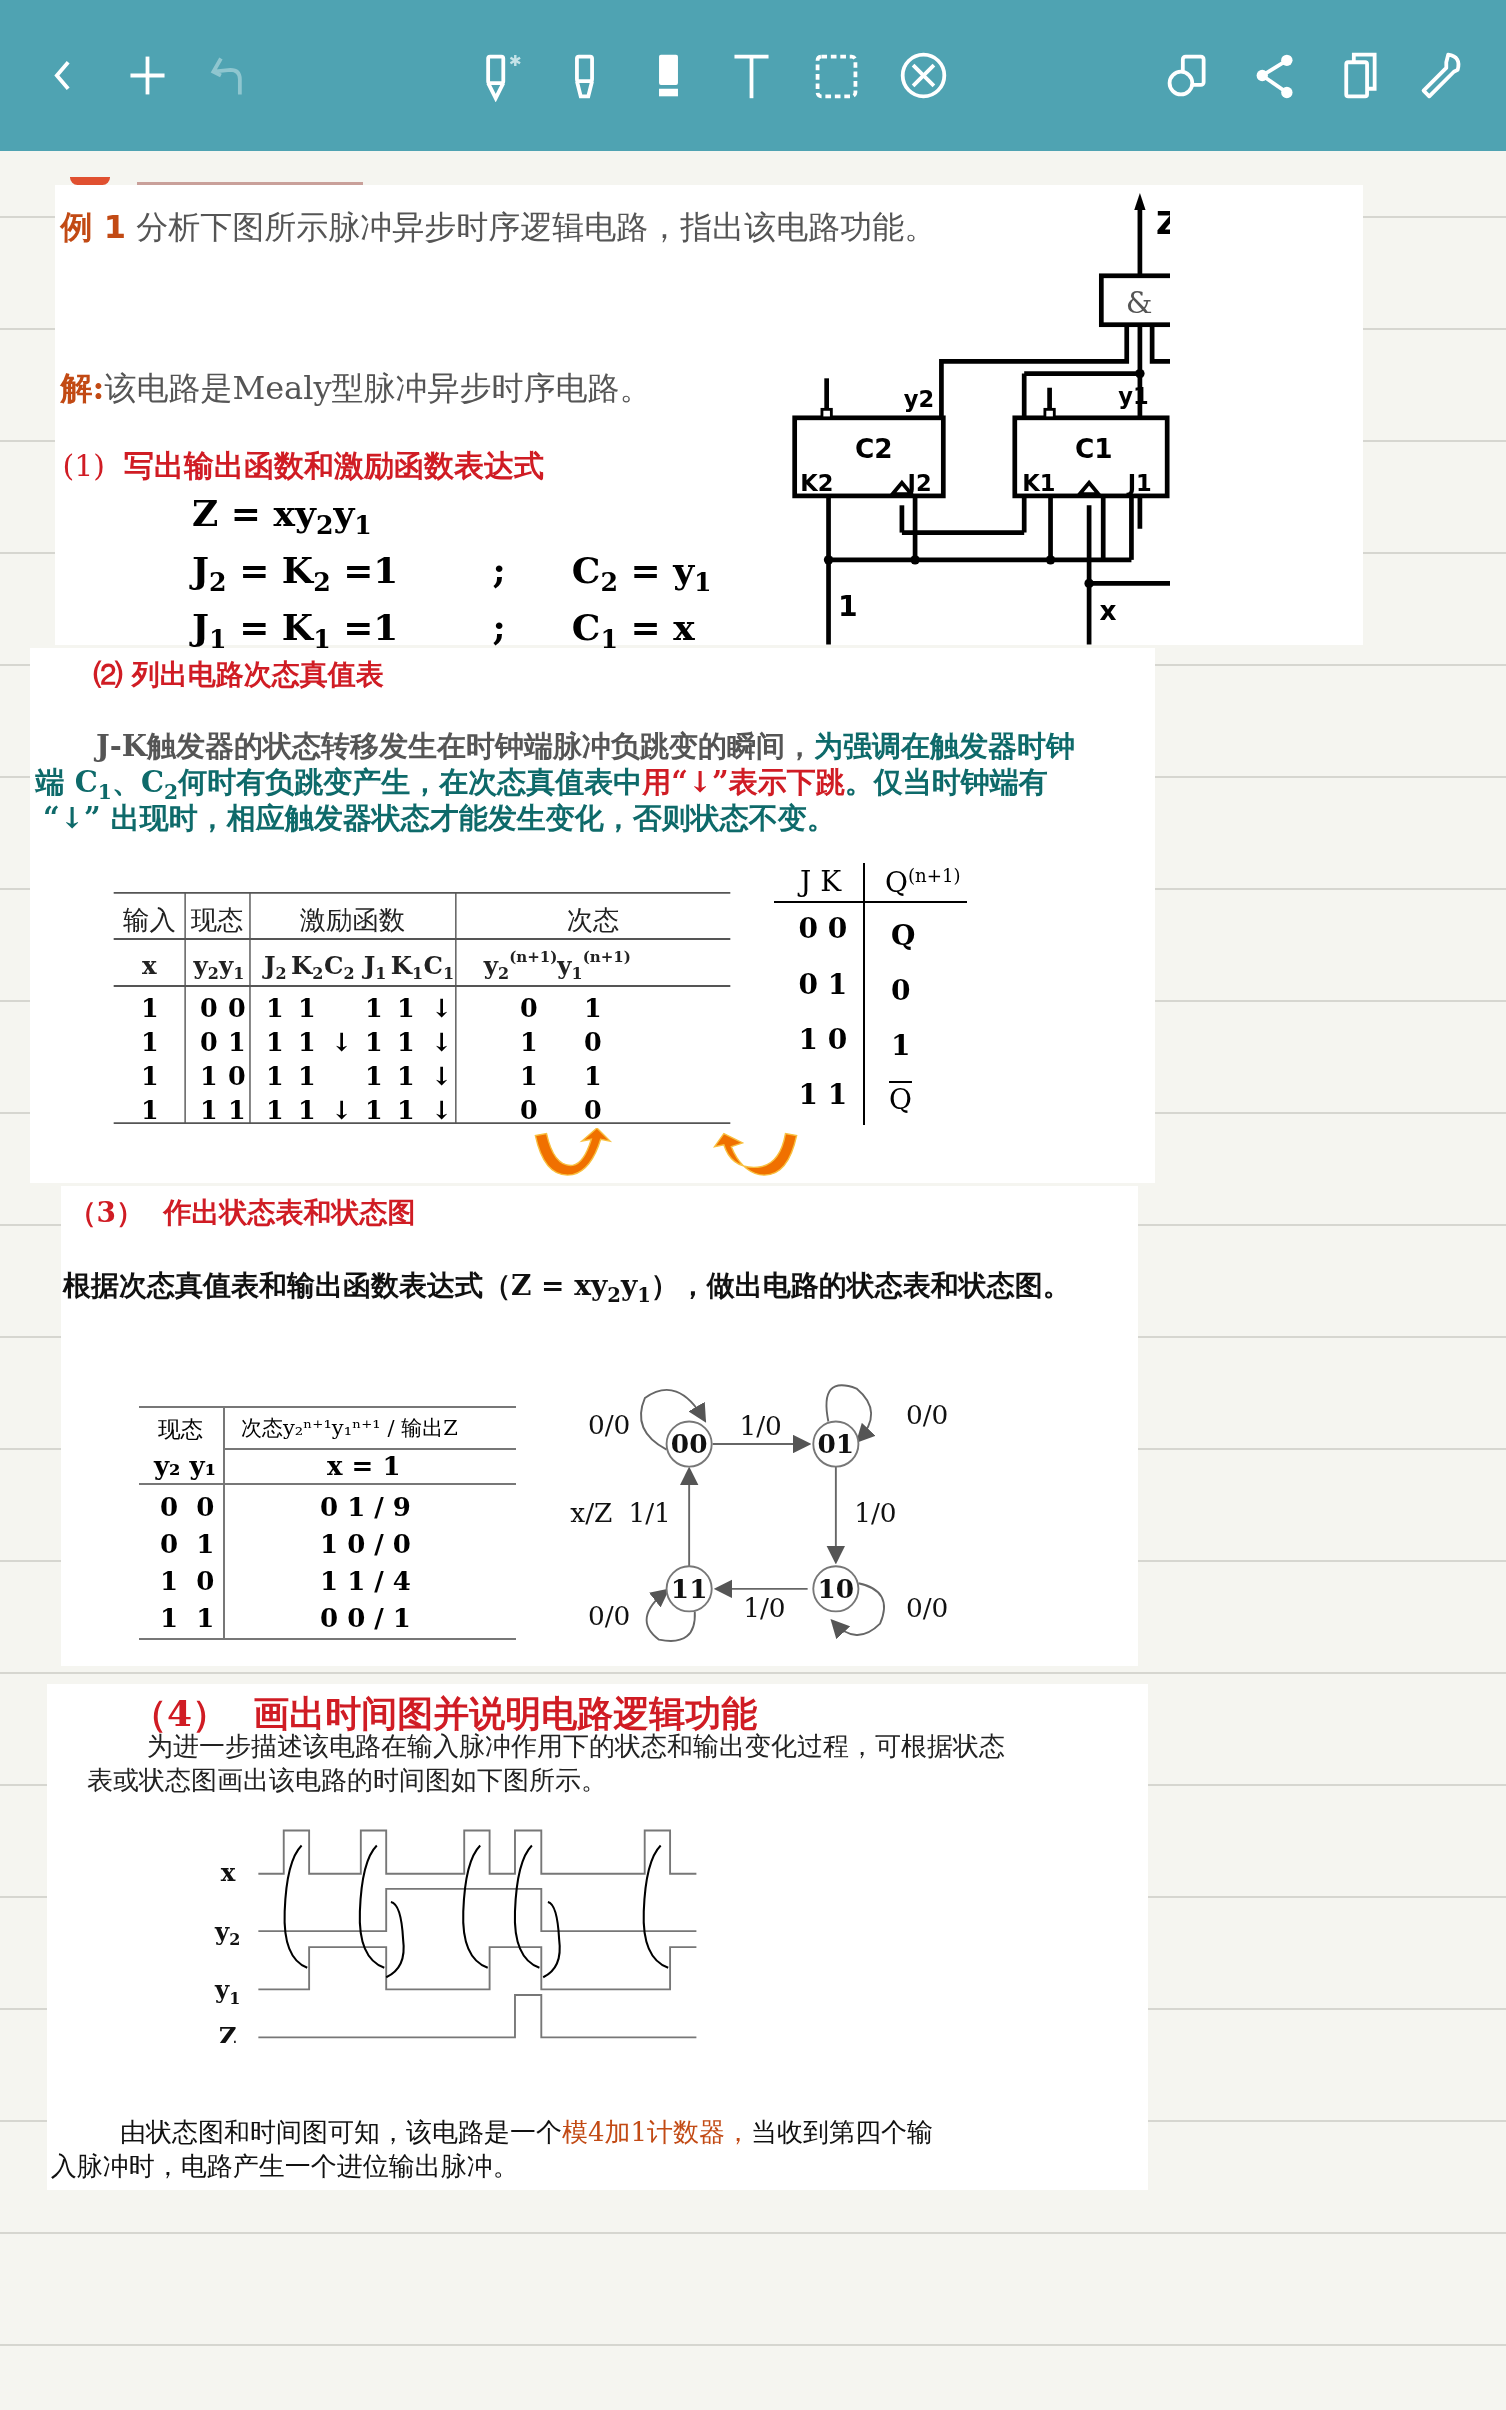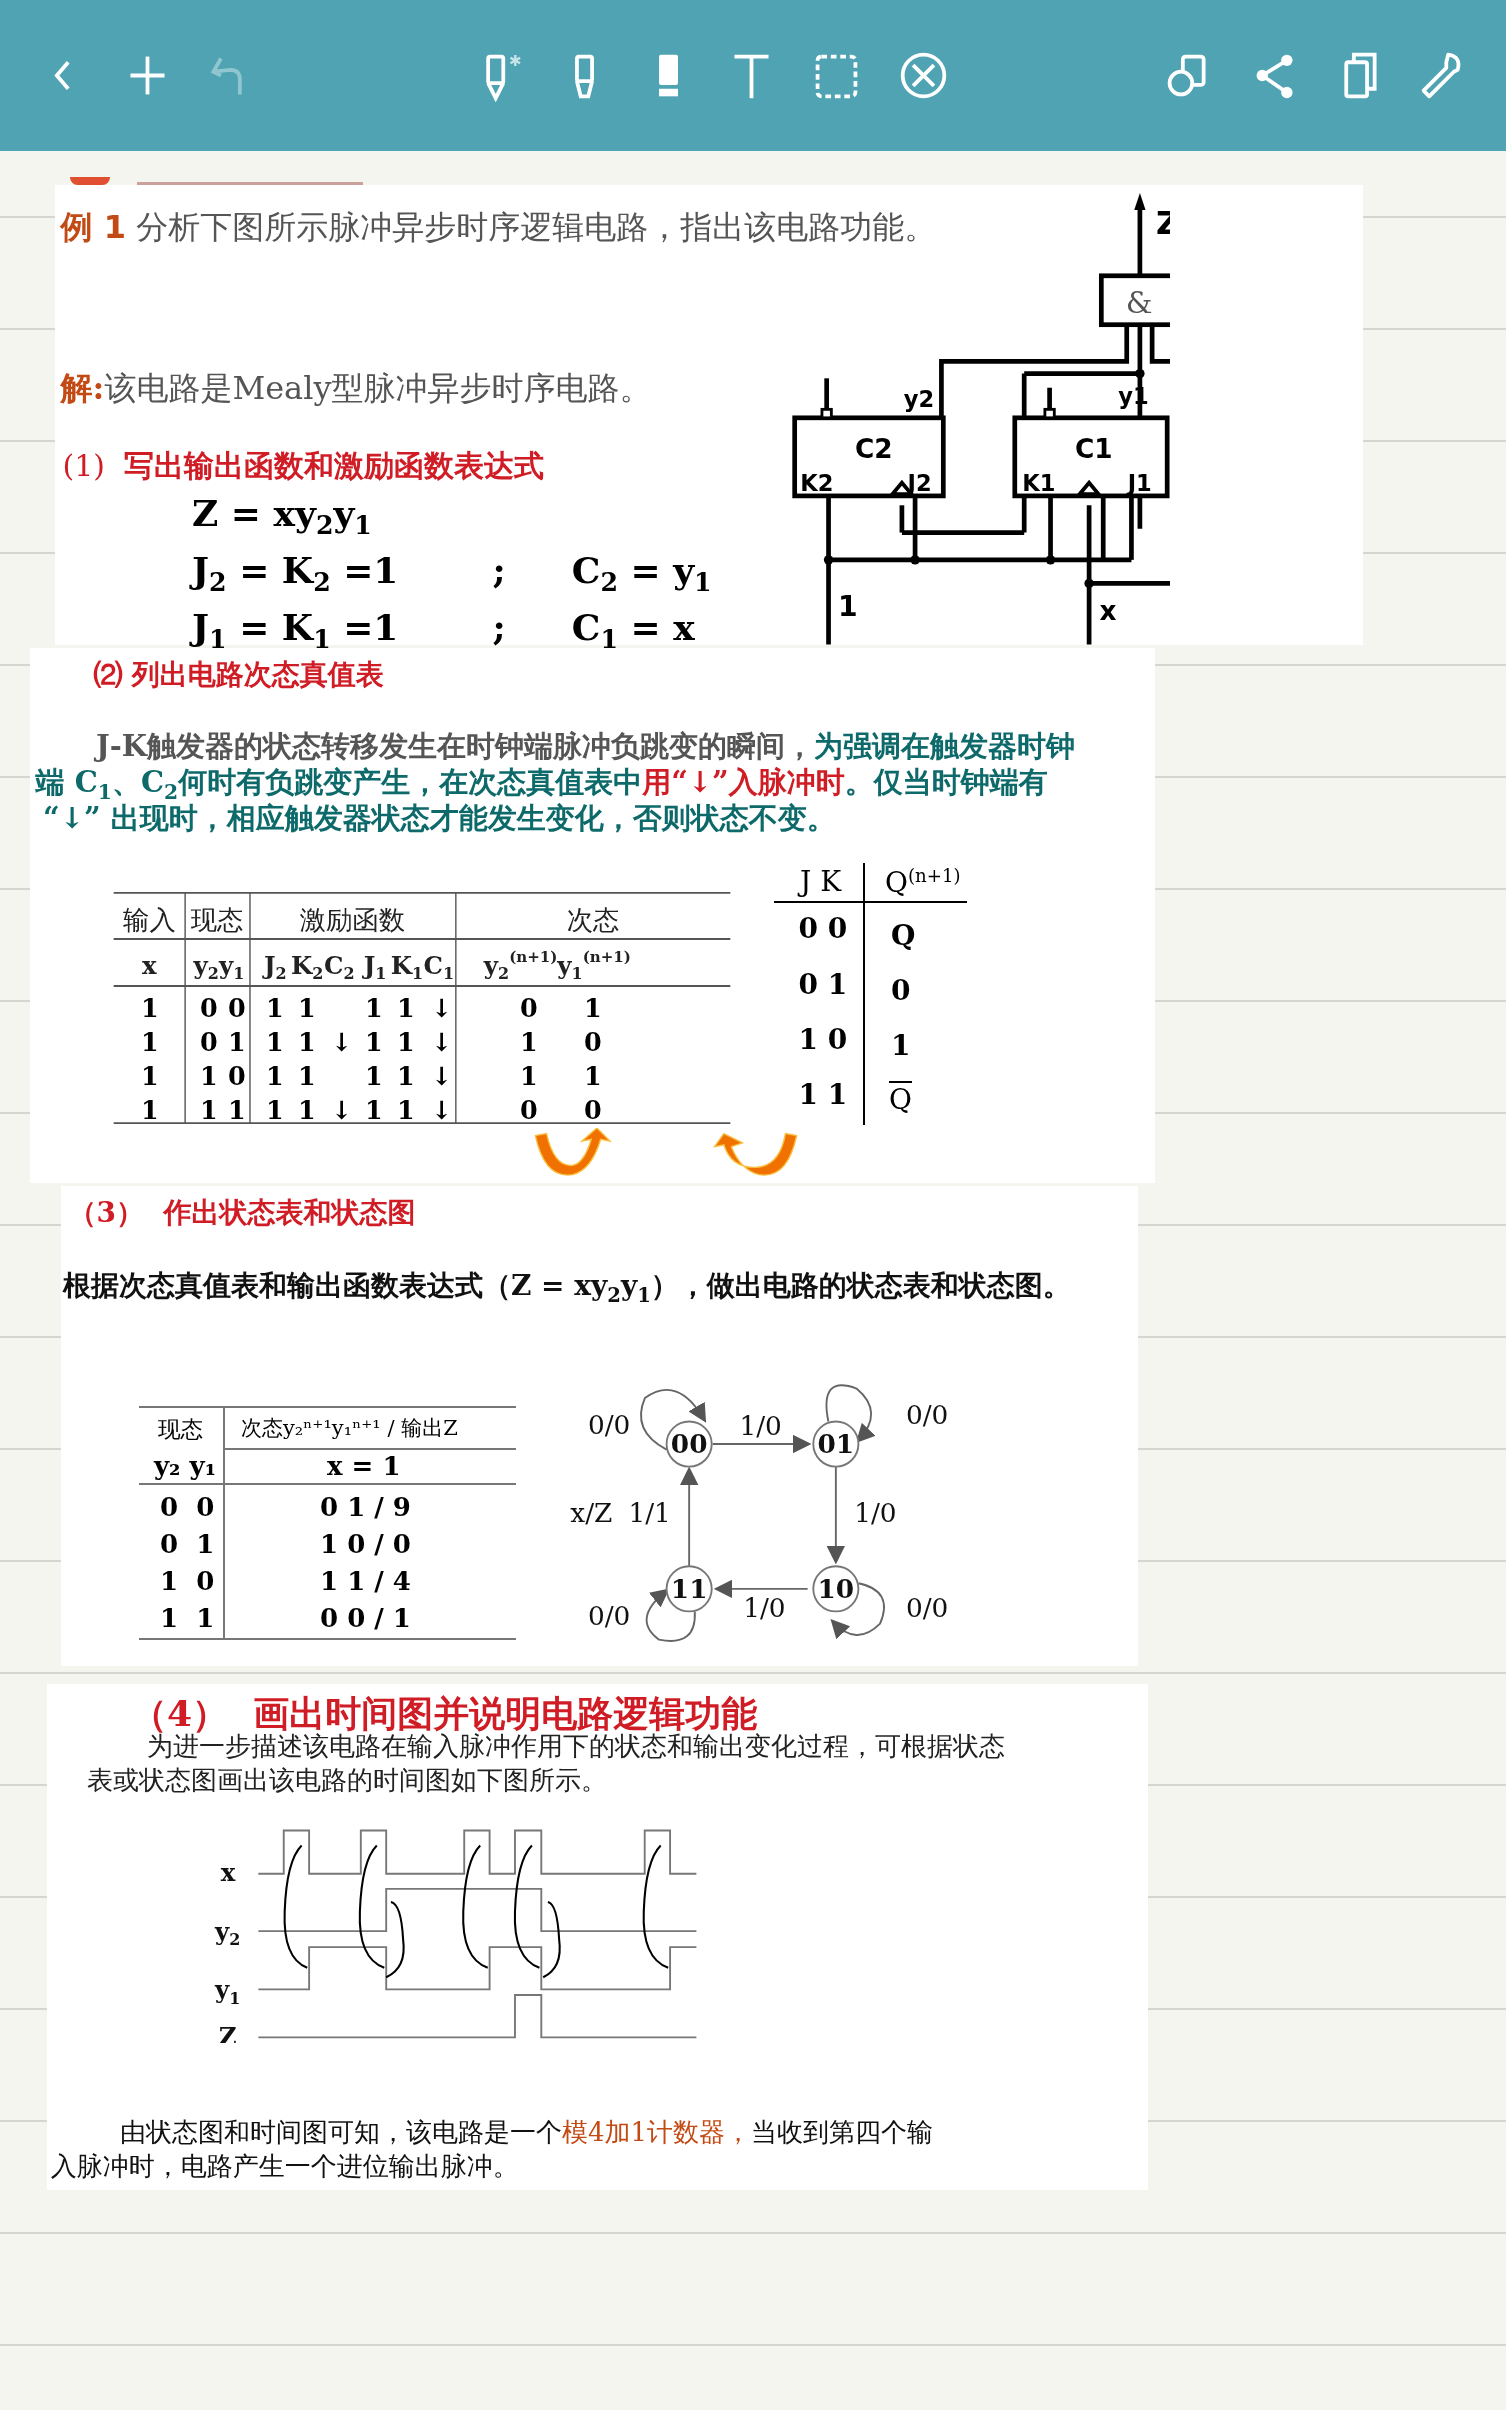--- a/index.html
+++ b/index.html
@@ -180,21 +180,21 @@
     <polygon points="359,328 369,316 379,328" fill="#fff" stroke="#000" stroke-width="4"></polygon>
   </svg>
 </div>
 
 <div class="block" style="left:30px;top:648px;width:1125px;height:535px;">
   <div class="abs red bold" style="left:64px;top:7.5px;font-size:28px;">⑵ 列出电路次态真值表</div>
   <div class="abs" style="left:66px;top:79px;font-size:29px;font-weight:bold;">
     <span class="gray">J-K触发器的状态转移发生在时钟端脉冲负跳变的瞬间，</span><span class="teal">为强调在触发器时钟</span>
   </div>
   <div class="abs teal bold" style="left:5.6px;top:115px;font-size:29px;">
-    <span>端  C</span><sub>1</sub><span>、C</span><sub>2</sub><span>何时有负跳变产生，在次态真值表中</span><span class="red">用“↓”入脉冲时</span><span>。仅当时钟端有</span>
+    <span>端  C</span><sub>1</sub><span>、C</span><sub>2</sub><span>何时有负跳变产生，在次态真值表中</span><span class="red">用“↓”表示下跳</span><span>。仅当时钟端有</span>
   </div>
   <div class="abs teal bold" style="left:13px;top:151px;font-size:29px;">“↓” 出现时，相应触发器状态才能发生变化，否则状态不变。</div>
 
   <div class="abs" style="left:83px;top:243px;width:618px;">
     <svg width="618" height="235" viewBox="0 0 656 250" style="position:absolute;left:0;top:0">
       <line x1="0" y1="2" x2="656" y2="2" stroke="#555" stroke-width="2"></line>
       <line x1="0" y1="51" x2="656" y2="51" stroke="#555" stroke-width="2"></line>
       <line x1="0" y1="101" x2="656" y2="101" stroke="#555" stroke-width="2"></line>
       <line x1="0" y1="247" x2="656" y2="247" stroke="#555" stroke-width="2"></line>
       <line x1="76" y1="2" x2="76" y2="247" stroke="#555" stroke-width="1.5"></line>

